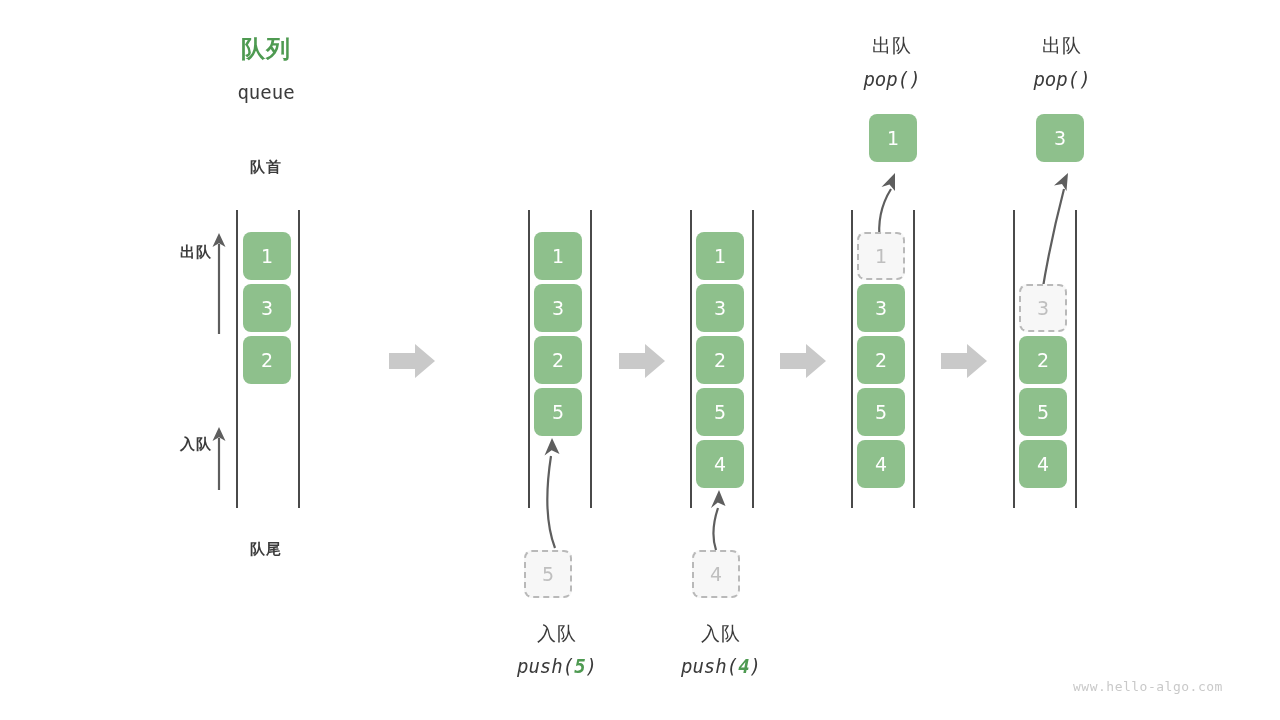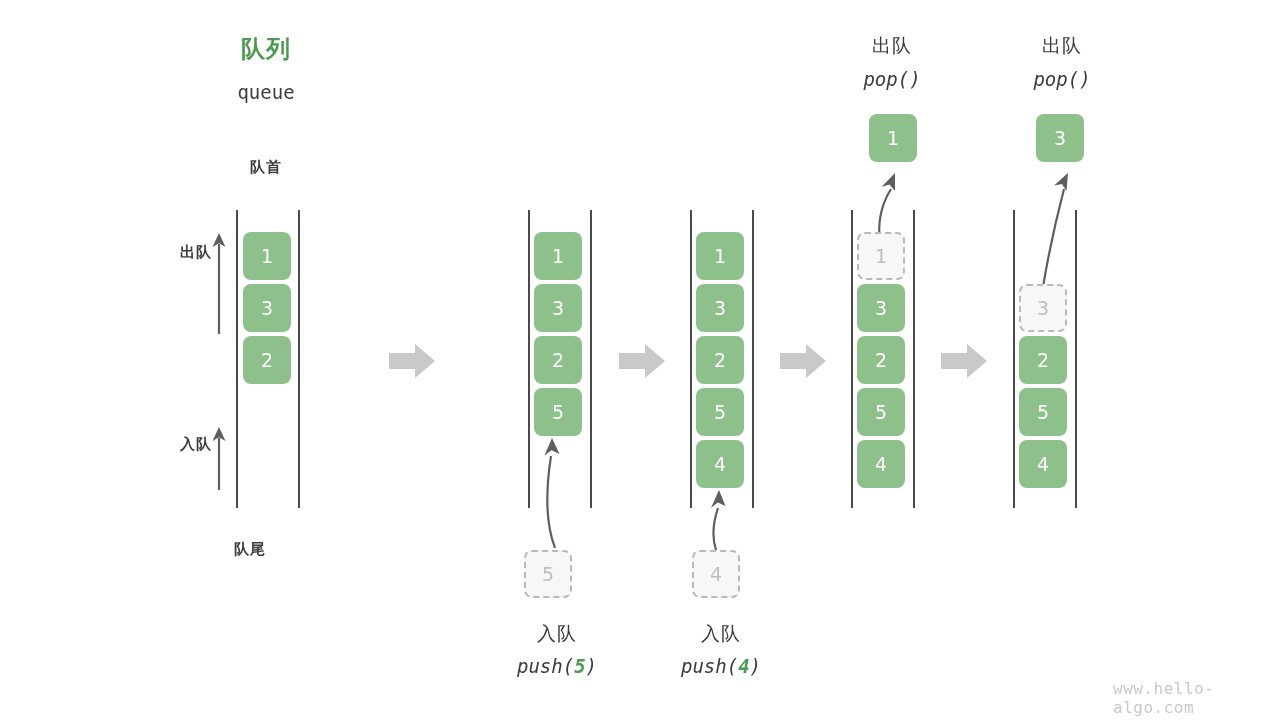--- a/index.html
+++ b/index.html
@@ -52,25 +52,24 @@
   }
   .op-code {
     font-size: 19px;
     color: #3b3b3b;
     text-align: center;
     font-family: "DejaVu Sans Mono", "Liberation Mono", monospace;
     font-style: italic;
   }
   .op-code .num { color: #4e9a51; font-weight: bold; }
   .watermark {
-    font-size: 16px;
+    font-size: 13px;
     color: #c9c9c9;
     font-family: "DejaVu Sans Mono", "Liberation Mono", monospace;
     letter-spacing: 0.5px;
-    margin-left: 40px;
   }
 
   
   .rail {
     width: 1.6px;
     background: #4a4a4a;
   }
 
   
   .box {
@@ -99,21 +98,21 @@
 </style>
 </head>
 <body>
 
 <div id="stage">
 
   <div class="abs title-cn" style="left:196px; top:33px; width:140px;">队列</div>
   <div class="abs title-en" style="left:196px; top:71px; width:140px;margin-top:10px;">queue</div>
 
   <div class="abs label-bold" style="left:216px; top:158px; width:100px;">队首</div>
-  <div class="abs label-bold" style="left:200px; top:540px; width:100px;">队尾</div>
+  <div class="abs label-bold" style="left:216px; top:540px; width:100px;">队尾</div>
 
   <div class="abs label-bold" style="left:140px; top:243px; width:72px; text-align:right;">出队</div>
   <svg class="abs" style="left:206px; top:228px;" width="26" height="110">
     <line x1="13" y1="106" x2="13" y2="16" stroke="#5e5e5e" stroke-width="2.2"></line>
     <path d="M13 5 L19.5 19 L13 15.2 L6.5 19 Z" fill="#5e5e5e"></path>
   </svg>
 
   <div class="abs label-bold" style="left:140px; top:435px; width:72px; text-align:right;">入队</div>
   <svg class="abs" style="left:206px; top:422px;" width="26" height="72">
     <line x1="13" y1="68" x2="13" y2="16" stroke="#5e5e5e" stroke-width="2.2"></line>

